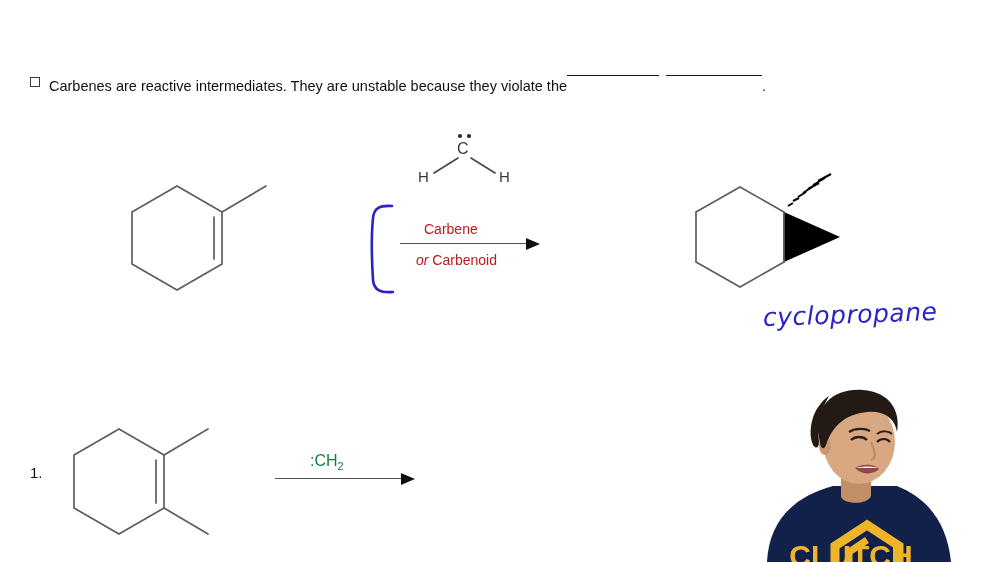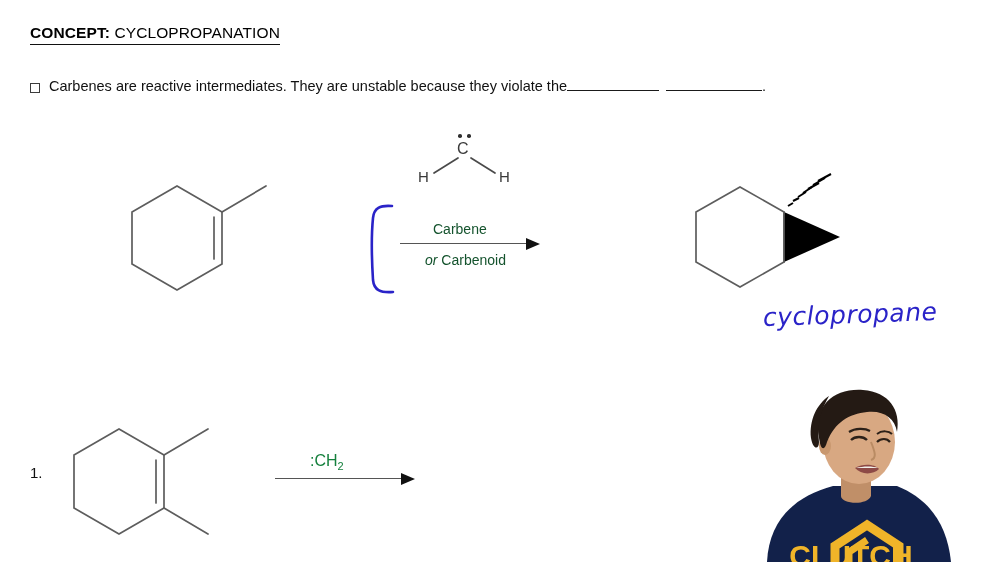--- a/index.html
+++ b/index.html
@@ -29,21 +29,21 @@
     white-space: nowrap;
     border-bottom: 1.6px solid #111;
     padding-bottom: 2px;
   }
   .title-strong { font-weight: bold; }
 
   
   .bullet-row {
     position: absolute;
     display: flex;
-    align-items: flex-end;
+    align-items: flex-start;
     white-space: nowrap;
     font-size: 14.5px;
     color: #111;
   }
   .bullet-box {
     display: inline-block;
     width: 8px;
     height: 8px;
     border: 1.3px solid #3c3c3c;
     margin-right: 9px;
@@ -109,23 +109,22 @@
   .rxn-arrow-head {
     position: absolute;
     width: 0; height: 0;
     border-top: 6px solid transparent;
     border-bottom: 6px solid transparent;
     border-left: 14px solid #111;
   }
   .rxn-above, .rxn-below {
     position: absolute;
     font-size: 14px;
-    color: #14532d;
-    white-space: nowrap;
-    margin-left: 9px;
+    color: #b91c1c;
+    white-space: nowrap;
   }
   .or-word {
     font-style: italic;
   }
 
   
   .blue-bracket { position: absolute; }
 
   
   .handwriting {
@@ -163,23 +162,20 @@
     height: 182px;
     overflow: hidden;
     background: #fde047;
   }
 </style>
 </head>
 <body>
 
 <div id="slide">
 
-  <div class="title-line">
-    <span class="title-strong">CONCEPT:</span><span> CYCLOPROPANATION</span>
-  </div>
 
   <div class="bullet-row" style="left:30px; top:78px;">
     <span class="bullet-box"></span>
     <span>Carbenes are reactive intermediates. They are unstable because they violate the</span>
     <span class="blank-line blank-a"></span>
     <span class="blank-line blank-b"></span>
     <span>.</span>
   </div>
 
   <svg class="chem" style="left:118px; top:175px;" width="160" height="125" viewBox="0 0 160 125">

